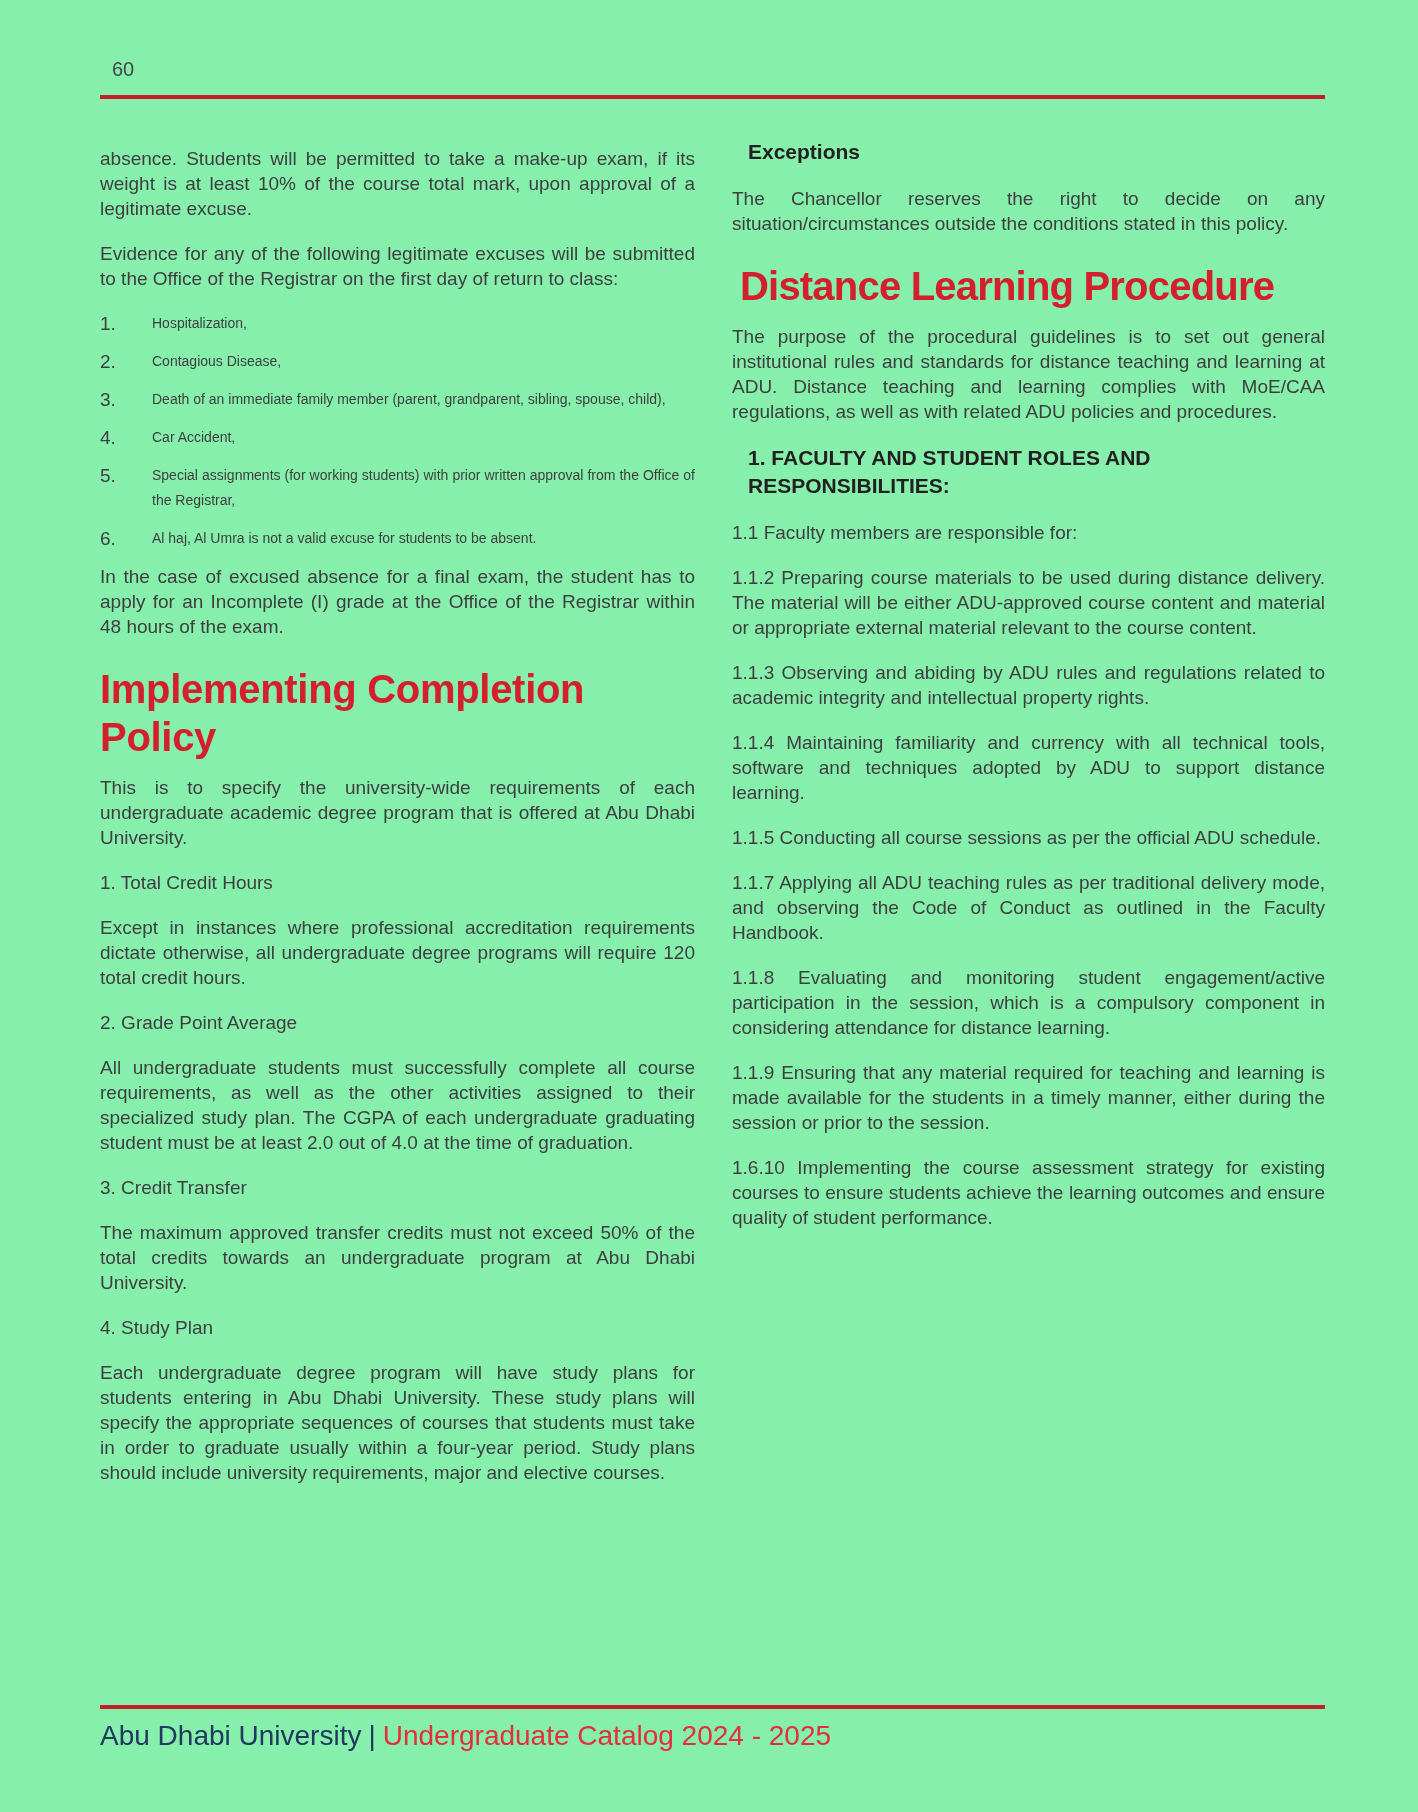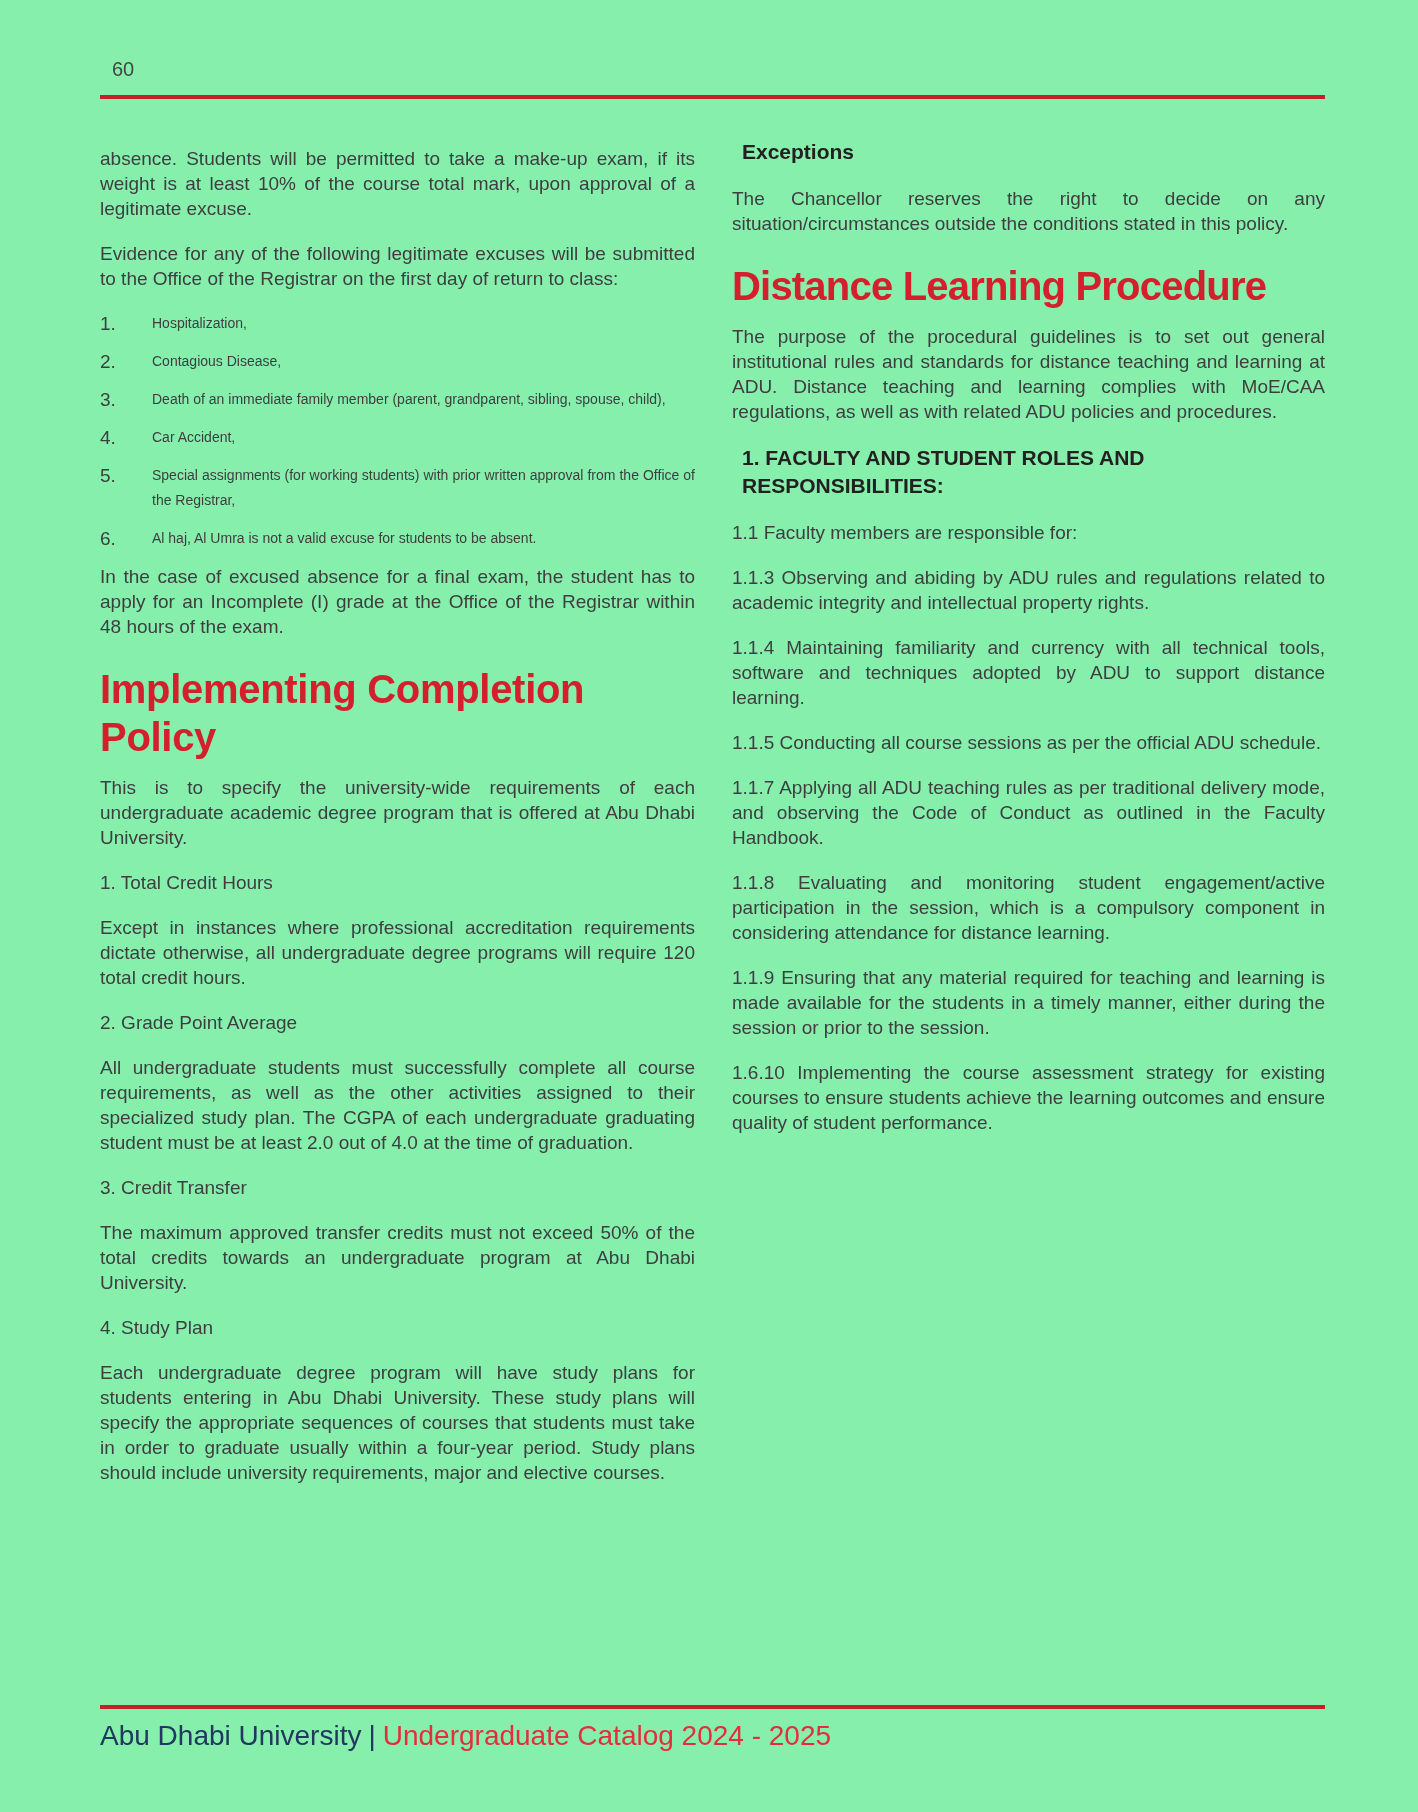--- a/index.html
+++ b/index.html
@@ -54,25 +54,25 @@
     font-size:14px;line-height:25px;color:var(--body_text);
     text-align:justify;
   }
   h1.red{
     font-size:40px;line-height:48px;font-weight:700;
     color:var(--heading_red);
     margin:26px 0 14px 0;
     white-space:pre-line;
     letter-spacing:-0.3px;
   }
-  h1.red.nowrap{white-space:nowrap;letter-spacing:-0.8px;}
+  h1.red.nowrap{white-space:nowrap;letter-spacing:-0.8px;margin-left:8px;}
   h3.subhead{
     font-size:21px;line-height:28px;font-weight:700;
     color:var(--bold_text);
-    margin:0 0 20px 10px;
+    margin:0 0 20px 16px;
     white-space:pre-line;
   }
   .footer-text{
     position:absolute;left:100px;top:1722px;
     font-size:28px;line-height:28px;
     white-space:nowrap;
   }
   .footer-text .uni{color:var(--footer_navy);}
   .footer-text .sep{color:var(--footer_navy);margin:0 7px;}
   .footer-text .catalog{color:var(--footer_red);}
@@ -139,20 +139,21 @@
       <p class="body">The Chancellor reserves the right to decide on any situation/circumstances outside the conditions stated in this policy.</p>
 
       <h1 class="red nowrap">Distance Learning Procedure</h1>
 
       <p class="body">The purpose of the procedural guidelines is to set out general institutional rules and standards for distance teaching and learning at ADU. Distance teaching and learning complies with MoE/CAA regulations, as well as with related ADU policies and procedures.</p>
 
       <h3 class="subhead">1. FACULTY AND STUDENT ROLES AND
 RESPONSIBILITIES:</h3>
 
       <p class="body">1.1 Faculty members are responsible for:</p>
+      <p class="body">1.1.2 Preparing course materials to be used during distance delivery. The material will be either ADU-approved course content and material or appropriate external material relevant to the course content.</p>
       <p class="body">1.1.3 Observing and abiding by ADU rules and regulations related to academic integrity and intellectual property rights.</p>
       <p class="body">1.1.4 Maintaining familiarity and currency with all technical tools, software and techniques adopted by ADU to support distance learning.</p>
       <p class="body">1.1.5 Conducting all course sessions as per the official ADU schedule.</p>
       <p class="body">1.1.7 Applying all ADU teaching rules as per traditional delivery mode, and observing the Code of Conduct as outlined in the Faculty Handbook.</p>
       <p class="body">1.1.8 Evaluating and monitoring student engagement/active participation in the session, which is a compulsory component in considering attendance for distance learning.</p>
       <p class="body">1.1.9 Ensuring that any material required for teaching and learning is made available for the students in a timely manner, either during the session or prior to the session.</p>
       <p class="body">1.6.10 Implementing the course assessment strategy for existing courses to ensure students achieve the learning outcomes and ensure quality of student performance.</p>
     </div>
 
   </div>

